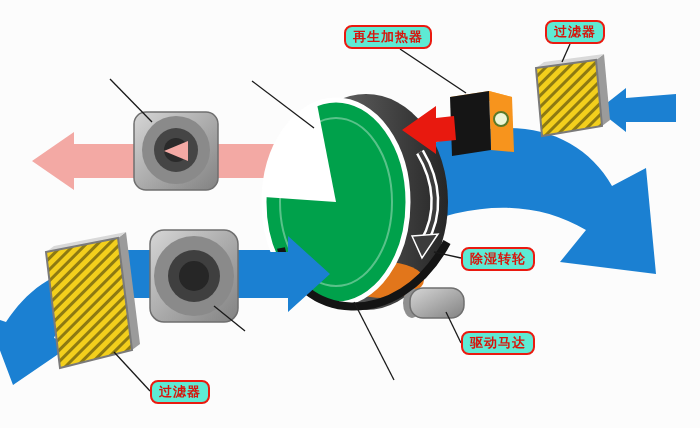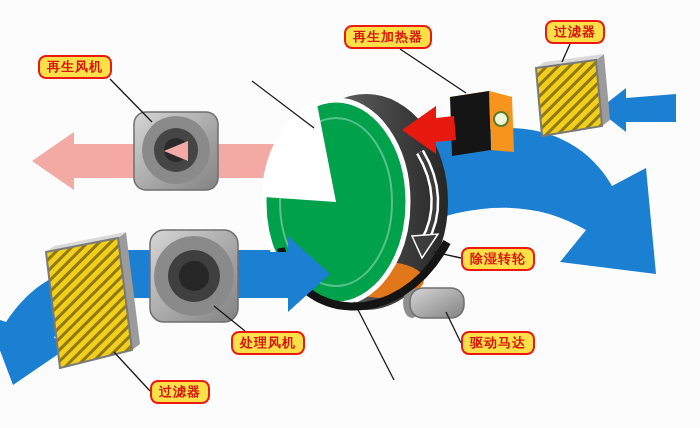--- a/index.html
+++ b/index.html
@@ -1,21 +1,21 @@
 <!DOCTYPE html>
 <html><head>
 <meta charset="utf-8">
 <style>
   html,body{margin:0;padding:0;}
   body{font-family:"DejaVu Sans", sans-serif;background:#ffffff;}
   #canvas{position:relative;width:700px;height:428px;background:#fcfcfc;overflow:hidden;}
   #art{position:absolute;left:0;top:0;}
   .label{
     position:absolute;
-    background:#fde047;
+    background:#5eead4;
     border:2px solid #ea1a10;
     border-radius:8px;
     color:#d8150c;
     font-size:13px;
     font-weight:bold;
     letter-spacing:1px;
     padding:1px 7px;
     line-height:18px;
     white-space:nowrap;
     z-index:5;
@@ -131,21 +131,19 @@
       <line x1="400" y1="49" x2="466" y2="93"></line>
       <line x1="570" y1="44" x2="562" y2="62"></line>
       <line x1="461" y1="258" x2="434" y2="252"></line>
       <line x1="461" y1="343" x2="446" y2="312"></line>
       <line x1="245" y1="331" x2="214" y2="306"></line>
       <line x1="394" y1="380" x2="354" y2="302"></line>
       <line x1="150" y1="391" x2="114" y2="352"></line>
     </g>
   </svg>
 
-  <div class="label" style="left:38px;top:55px">再生风机</div>
   <div class="label" style="left:344px;top:25px">再生加热器</div>
   <div class="label" style="left:545px;top:20px">过滤器</div>
   <div class="label" style="left:461px;top:247px">除湿转轮</div>
   <div class="label" style="left:461px;top:331px">驱动马达</div>
-  <div class="label" style="left:231px;top:331px">处理风机</div>
   <div class="label" style="left:150px;top:380px">过滤器</div>
 
 </div>
 
 </body></html>

